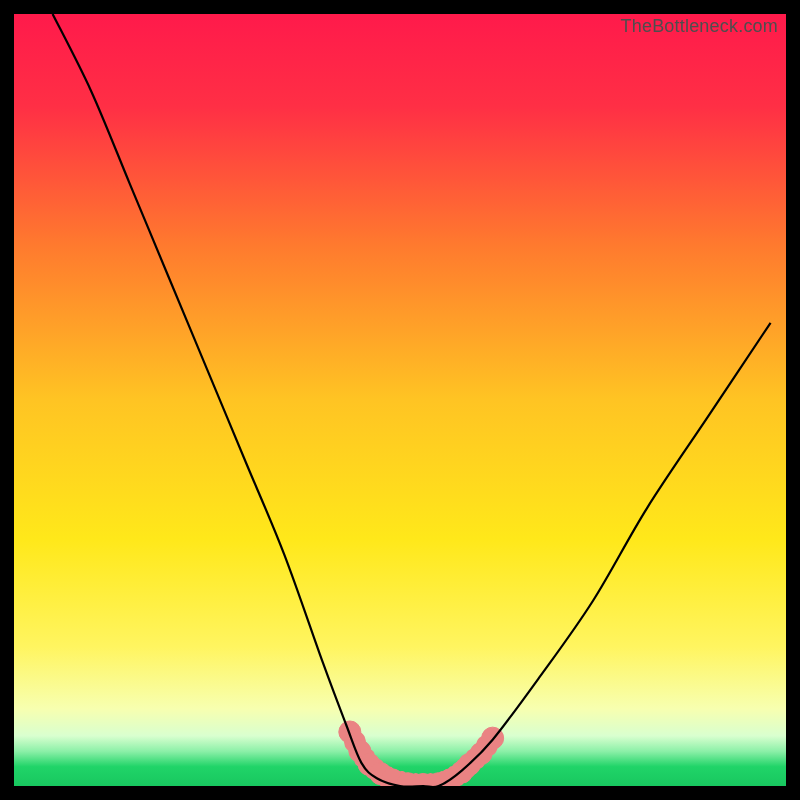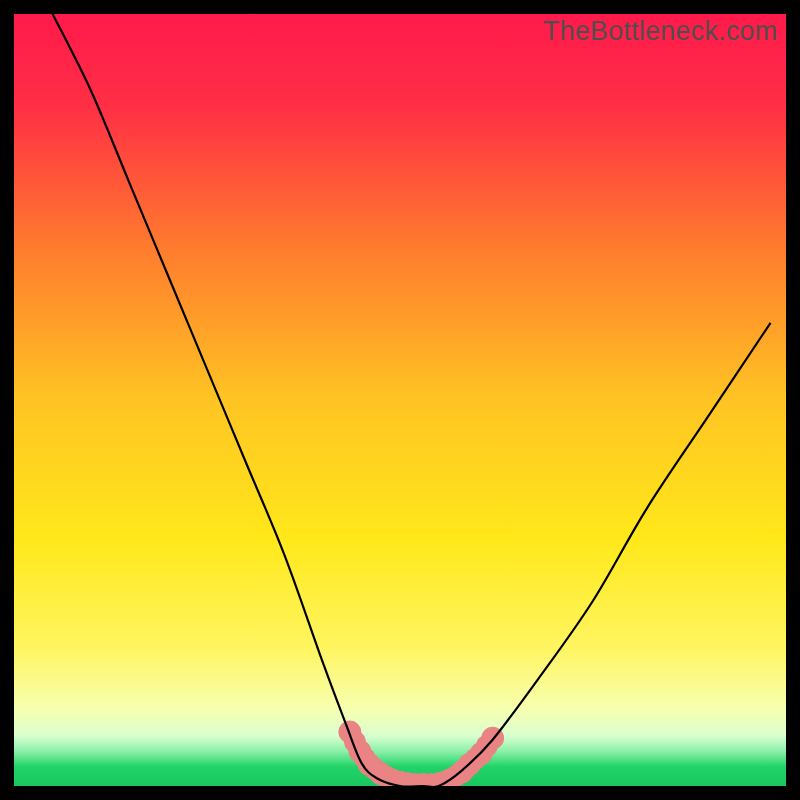--- a/index.html
+++ b/index.html
@@ -24,21 +24,21 @@
     left: 0;
     top: 0;
     width: 100%;
     height: 100%;
   }
   .watermark {
     position: absolute;
     top: 2px;
     right: 8px;
     color: #4e4e4e;
-    font-size: 27px;
+    font-size: 18px;
     font-weight: 500;
     letter-spacing: 0.2px;
     user-select: none;
   }
   svg.plot {
     position: absolute;
     left: 0;
     top: 0;
     width: 100%;
     height: 100%;

